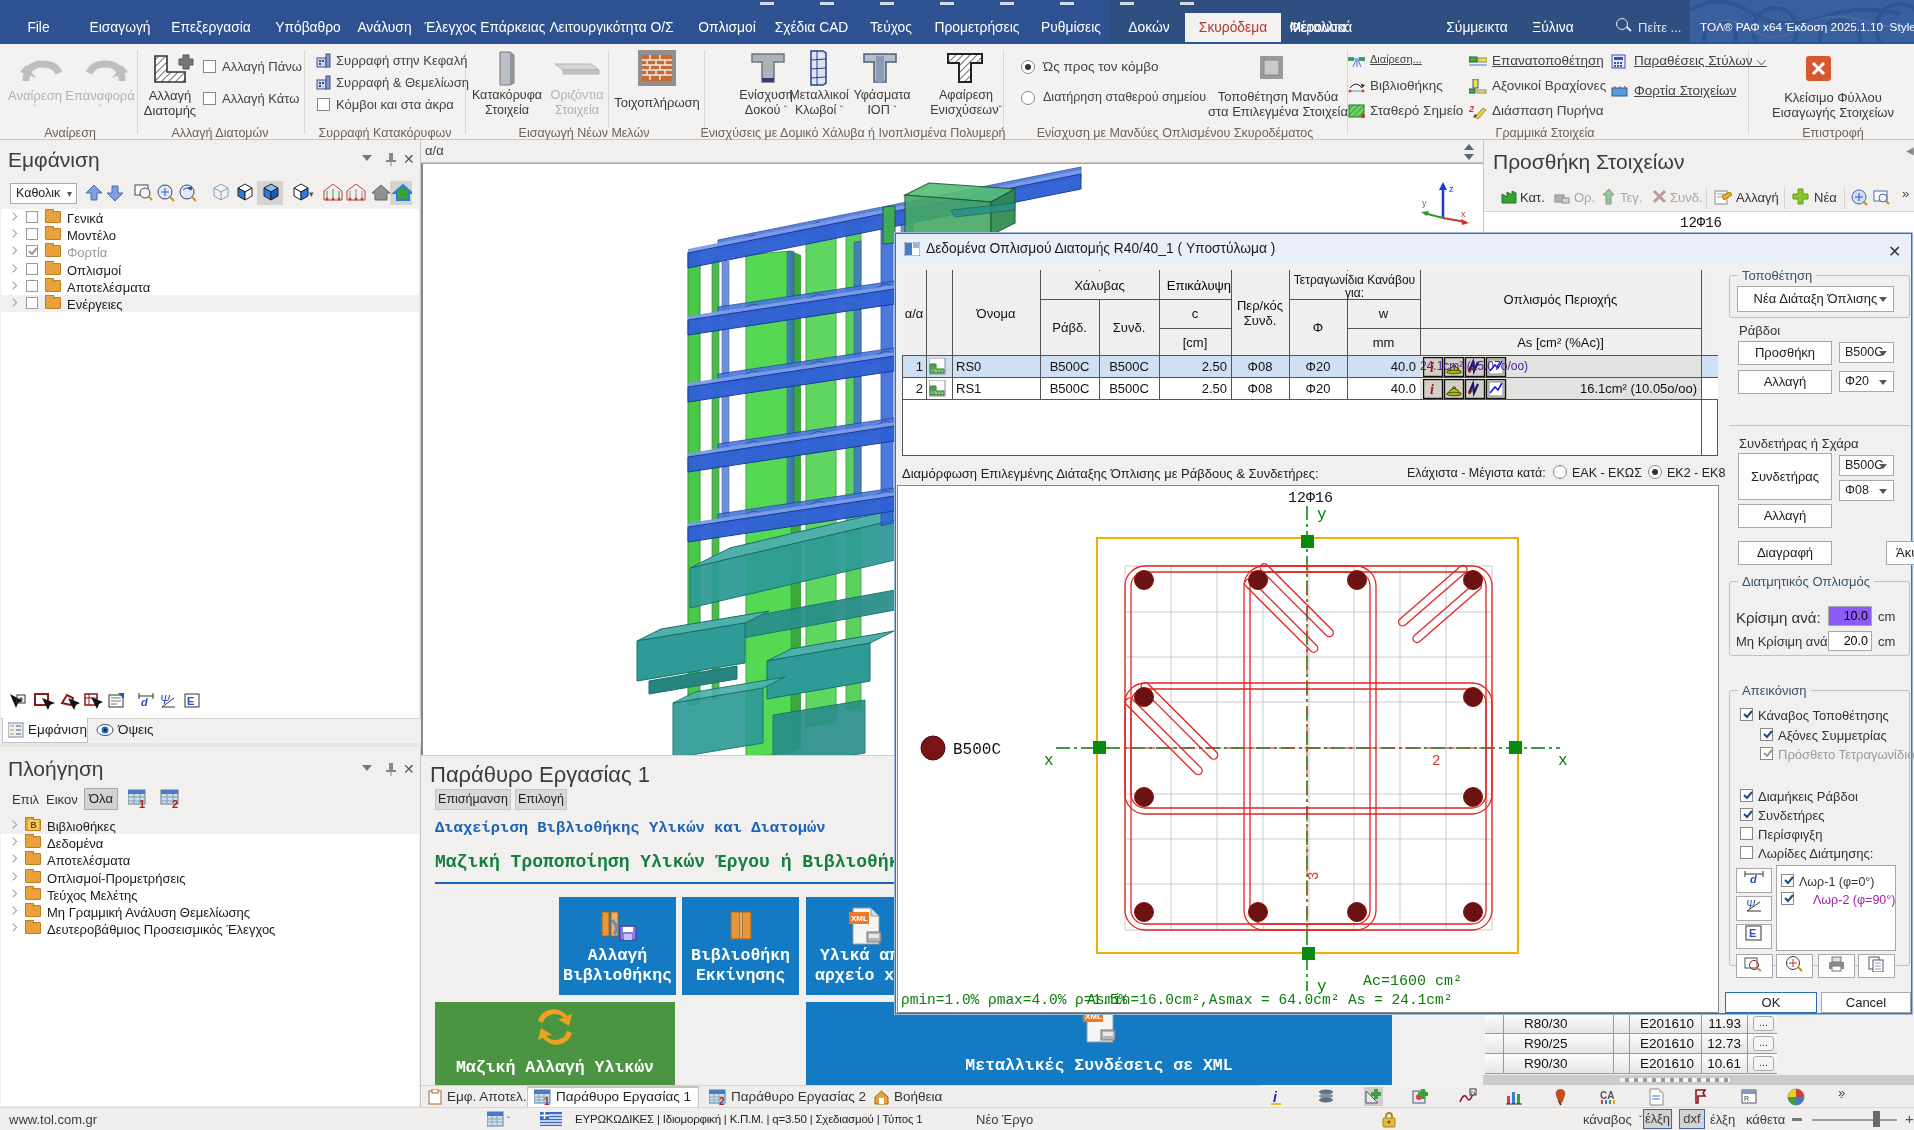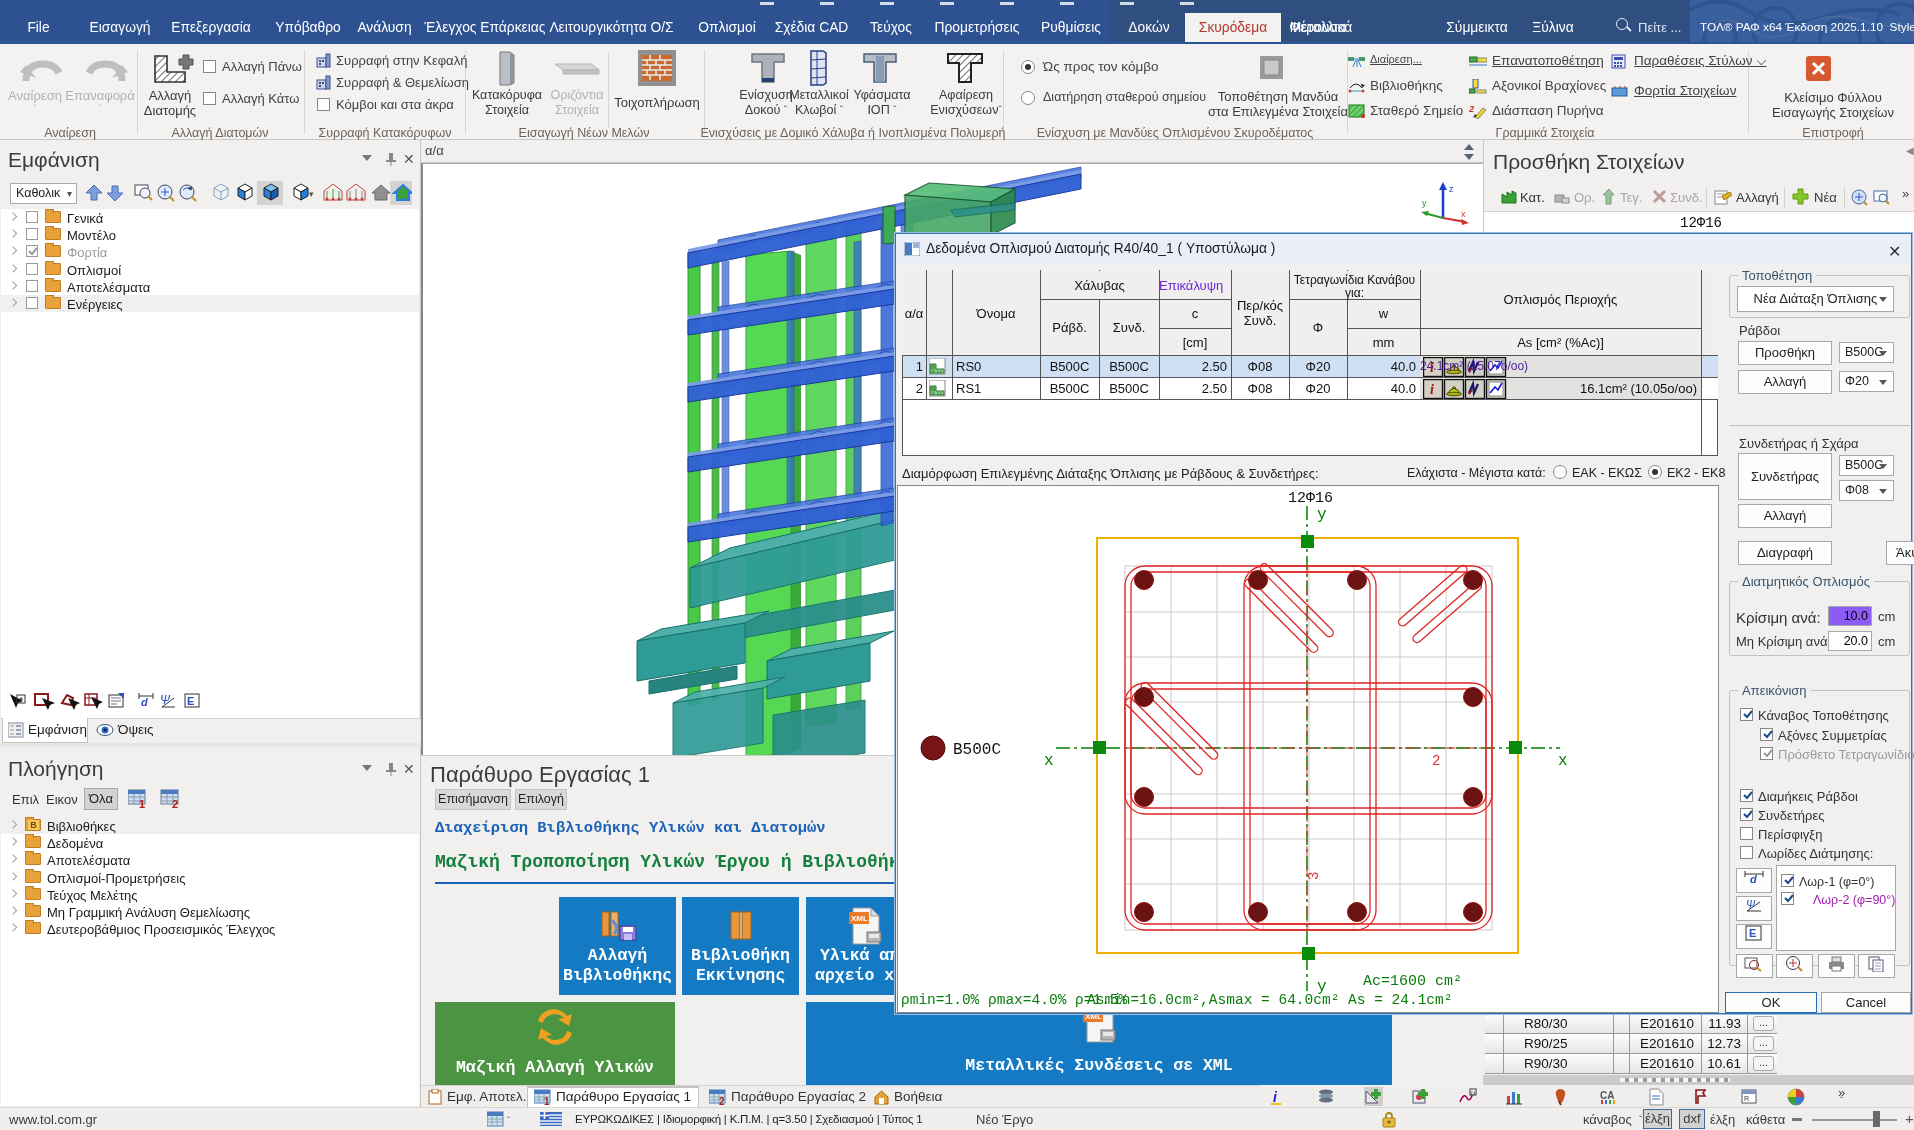--- a/index.html
+++ b/index.html
@@ -971,21 +971,21 @@
 <div class="ab" style="left:393px;top:65px;width:131px;height:1px;background:#555"></div>
 <div class="ab" style="left:451px;top:94px;width:73px;height:1px;background:#555"></div>
 <div class="ab" style="left:524px;top:94px;width:281px;height:1px;background:#555"></div>
 <div class="ab" style="left:203px;top:37px;width:1px;height:28px;background:#f0efee"></div>
 <div class="ab" style="left:451px;top:37px;width:1px;height:28px;background:#f0efee"></div>
 <div style="font-size:13px;color:#111;text-align:center;position:absolute;left:6px;top:72px;width:24px">α/α</div>
 <div style="font-size:13px;color:#111;text-align:center;position:absolute;left:56px;top:72px;width:88px">Όνομα</div>
 <div style="font-size:13px;color:#111;text-align:center;position:absolute;left:144px;top:44px;width:119px">Χάλυβας</div>
 <div style="font-size:13px;color:#111;text-align:center;position:absolute;left:144px;top:86px;width:59px">Ράβδ.</div>
 <div style="font-size:13px;color:#111;text-align:center;position:absolute;left:203px;top:86px;width:60px">Συνδ.</div>
-<div style="font-size:13px;color:#6d28d9;text-align:left;position:absolute;left:263px;top:44px;width:72px">Επικάλυψη</div>
+<div style="font-size:13px;color:#000000;text-align:right;position:absolute;left:263px;top:44px;width:72px">Επικάλυψη</div>
 <div style="font-size:13px;color:#111;text-align:center;position:absolute;left:263px;top:72px;width:72px">c</div>
 <div style="font-size:13px;color:#111;text-align:center;position:absolute;left:263px;top:101px;width:72px">[cm]</div>
 <div style="font-size:13px;color:#111;text-align:center;position:absolute;left:335px;top:64px;width:58px">Περ/κός<br>Συνδ.</div>
 <div style="font-size:12px;color:#111;text-align:center;position:absolute;left:391px;top:40px;width:135px;line-height:13px;white-space:nowrap">Τετραγωνίδια Κανάβου<br>για:</div>
 <div style="font-size:13px;color:#111;text-align:center;position:absolute;left:393px;top:86px;width:58px">Φ</div>
 <div style="font-size:13px;color:#111;text-align:center;position:absolute;left:451px;top:72px;width:73px">w</div>
 <div style="font-size:13px;color:#111;text-align:center;position:absolute;left:451px;top:101px;width:73px">mm</div>
 <div style="font-size:13px;color:#111;text-align:center;position:absolute;left:524px;top:58px;width:281px">Οπλισμός Περιοχής</div>
 <div style="font-size:13px;color:#111;text-align:center;position:absolute;left:524px;top:101px;width:281px">As [cm² (%Ac)]</div>
 <div class="ab" style="left:7px;top:122px;width:815px;height:22px;background:#cfe0f5;border-bottom:1px solid #555"></div>

